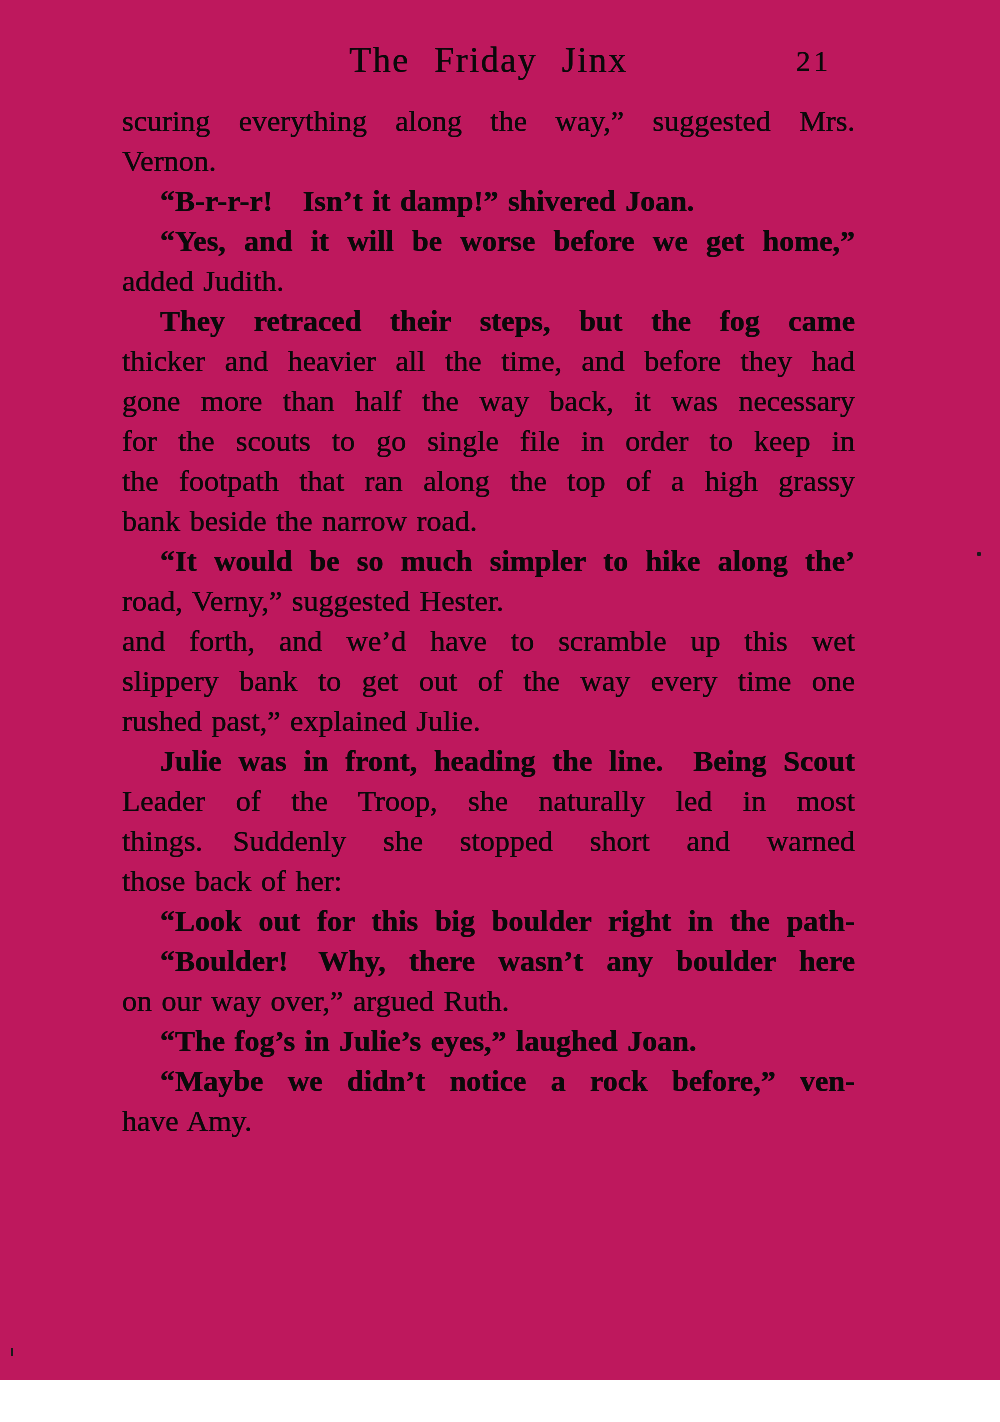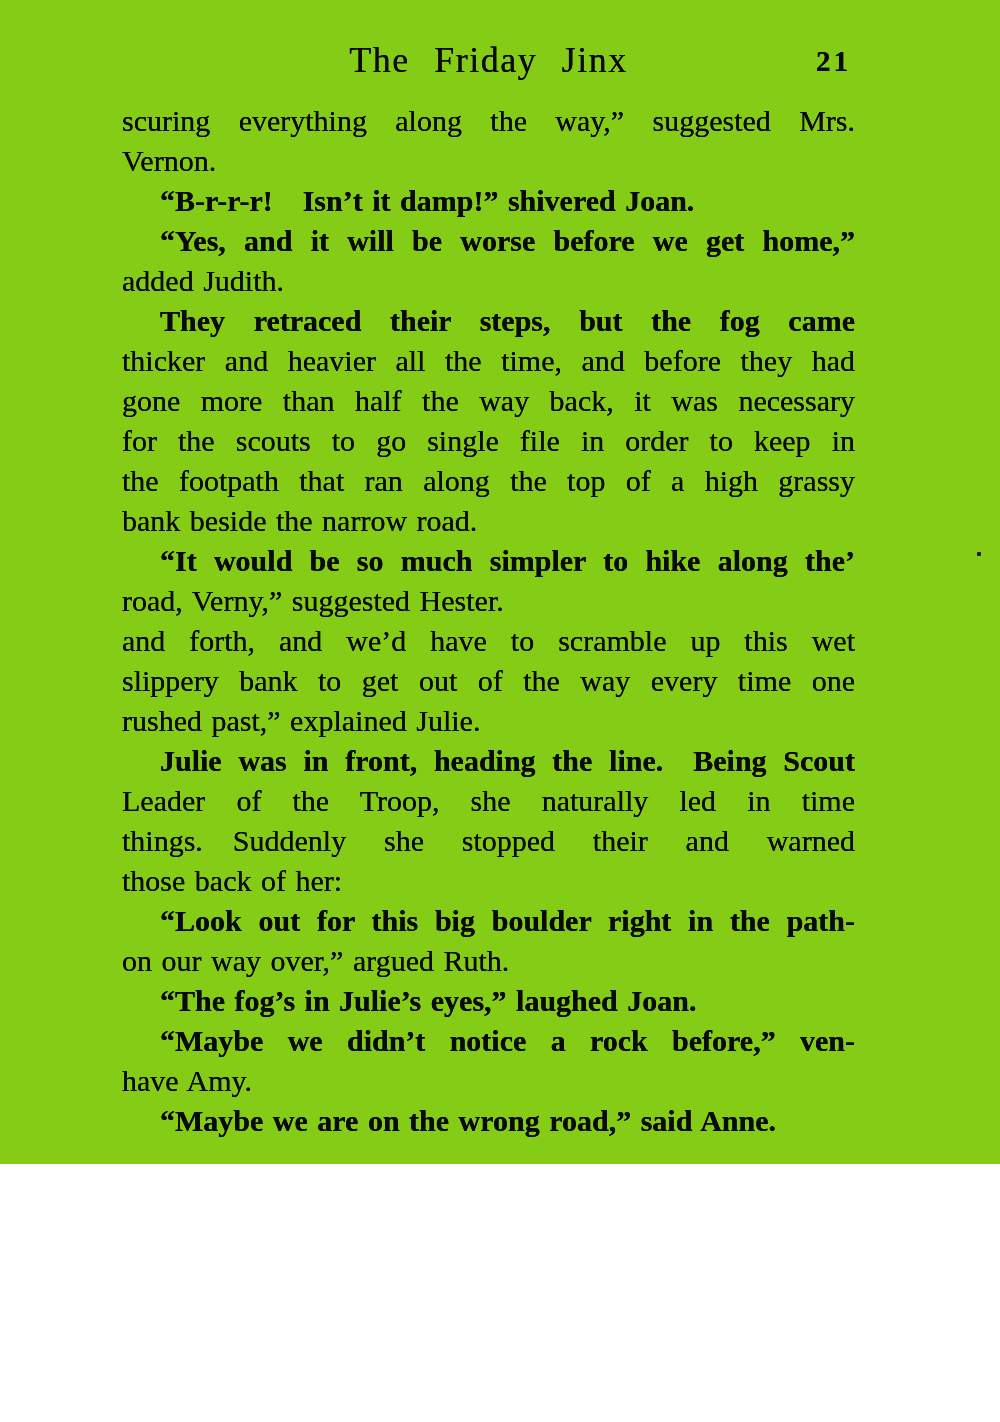--- a/index.html
+++ b/index.html
@@ -3,22 +3,22 @@
 <meta charset="utf-8">
 <style>
   html, body {
     margin: 0;
     padding: 0;
     background: #ffffff;
   }
   .page {
     position: relative;
     width: 1000px;
-    height: 1164px;
-    background: #84cc16;
+    height: 1380px;
+    background: #be185d;
     overflow: hidden;
     font-family: "Liberation Serif", "DejaVu Serif", serif;
     color: #0a0a0a;
   }
   
   .running-header {
     position: absolute;
     left: 122px;
     top: 36px;
     width: 733px;
@@ -28,25 +28,25 @@
     text-align: center;
     font-size: 36px;
     line-height: 48px;
     letter-spacing: 1.5px;
     word-spacing: 14px;
     text-shadow: 0 0 0.6px #000;
     white-space: nowrap;
   }
   .page-number {
     position: absolute;
-    right: 4px;
+    right: 24px;
     top: 8px;
     font-size: 29px;
     line-height: 34px;
-    font-weight: bold;
+    font-weight: normal;
     letter-spacing: 3px;
     text-shadow: 0 0 0.5px #000;
   }
   
   .text-column {
     position: absolute;
     left: 122px;
     top: 101px;
     width: 733px;
   }
@@ -112,32 +112,32 @@
     <div class="ln">bank beside the narrow road.</div>
 
     <div class="ln ind j">“It would be so much simpler to hike along the’</div>
     <div class="ln">road, Verny,” suggested Hester.</div>
 
     <div class="ln j">and forth, and we’d have to scramble up this wet</div>
     <div class="ln j">slippery bank to get out of the way every time one</div>
     <div class="ln">rushed past,” explained Julie.</div>
 
     <div class="ln ind j">Julie was in front, heading the line. Being Scout</div>
-    <div class="ln j">Leader of the Troop, she naturally led in time</div>
-    <div class="ln j">things. Suddenly she stopped their and warned</div>
+    <div class="ln j">Leader of the Troop, she naturally led in most</div>
+    <div class="ln j">things. Suddenly she stopped short and warned</div>
     <div class="ln">those back of her:</div>
 
     <div class="ln ind j">“Look out for this big boulder right in the path-</div>
 
+    <div class="ln ind j">“Boulder! Why, there wasn’t any boulder here</div>
     <div class="ln">on our way over,” argued Ruth.</div>
 
     <div class="ln ind">“The fog’s in Julie’s eyes,” laughed Joan.</div>
 
     <div class="ln ind j">“Maybe we didn’t notice a rock before,” ven-</div>
     <div class="ln">have Amy.</div>
 
-    <div class="ln ind">“Maybe we are on the wrong road,” said Anne.</div>
   </div>
 
   <div class="speck speck-right-margin"></div>
   <div class="speck speck-bottom-left"></div>
 
 </div>
 
 </body></html>

